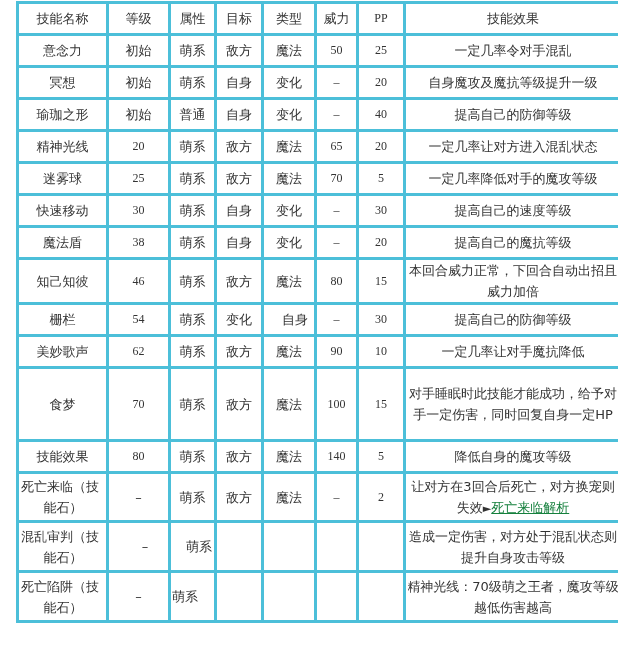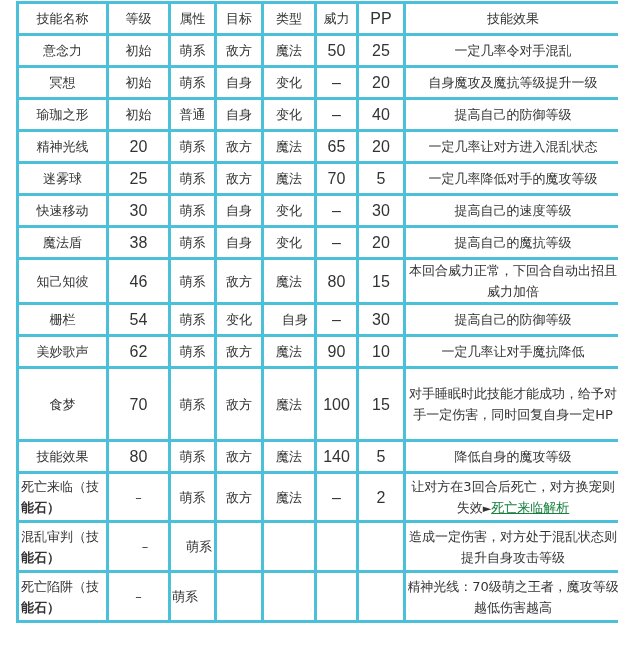--- a/index.html
+++ b/index.html
@@ -26,24 +26,24 @@
     }
     table.skills td {
       border: 3px solid #4cbfd9;
       text-align: center;
       vertical-align: middle;
       padding: 0 1px;
       line-height: 17px;
       background: #ffffff;
       overflow: hidden;
     }
-    .num { font-family: Liberation Sans, sans-serif; font-size: 16px; }
+    .num { font-family: Liberation Serif, serif; font-size: 12px; }
     .left { text-align: left !important; }
     .name-wrap { text-align: left !important; padding-left: 2px !important; }
-    .name-wrap .l2 { display: block; text-align: left; font-weight: bold; }
+    .name-wrap .l2 { display: block; text-align: center; }
     .desc { line-height: 21px !important; border-radius: 15px; }
     a.skill-link {
       color: #15803d;
       text-decoration: underline;
     }
     .arrow {
       color: #333333;
       font-size: 11px;
     }
   </style>

